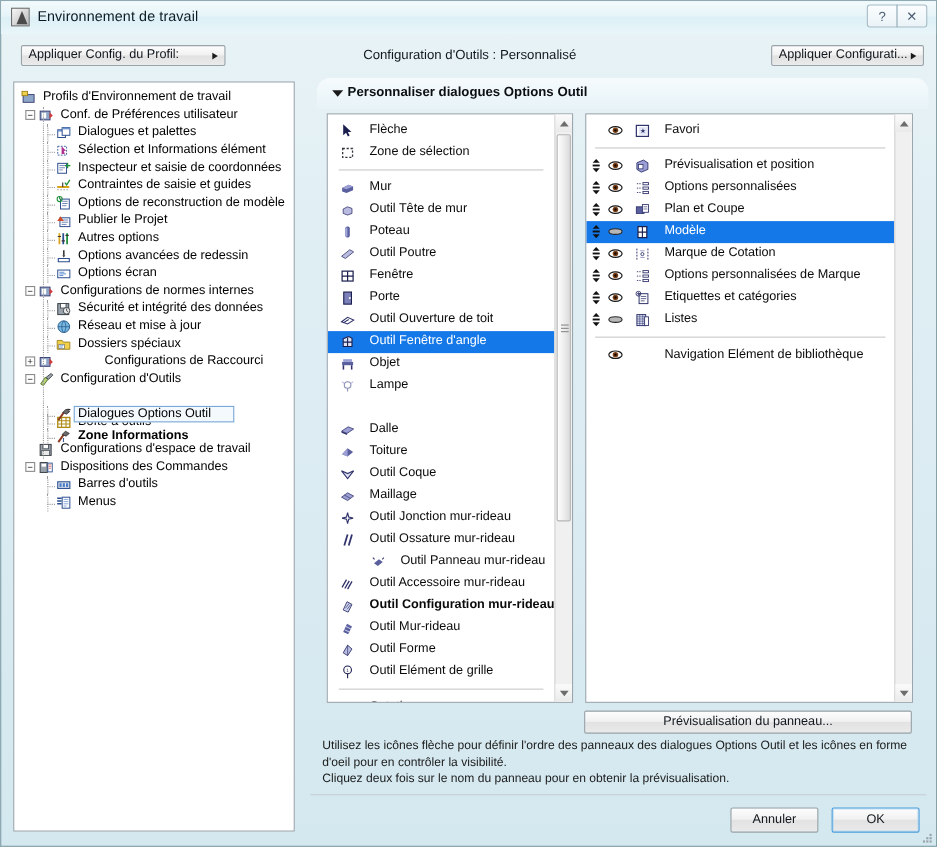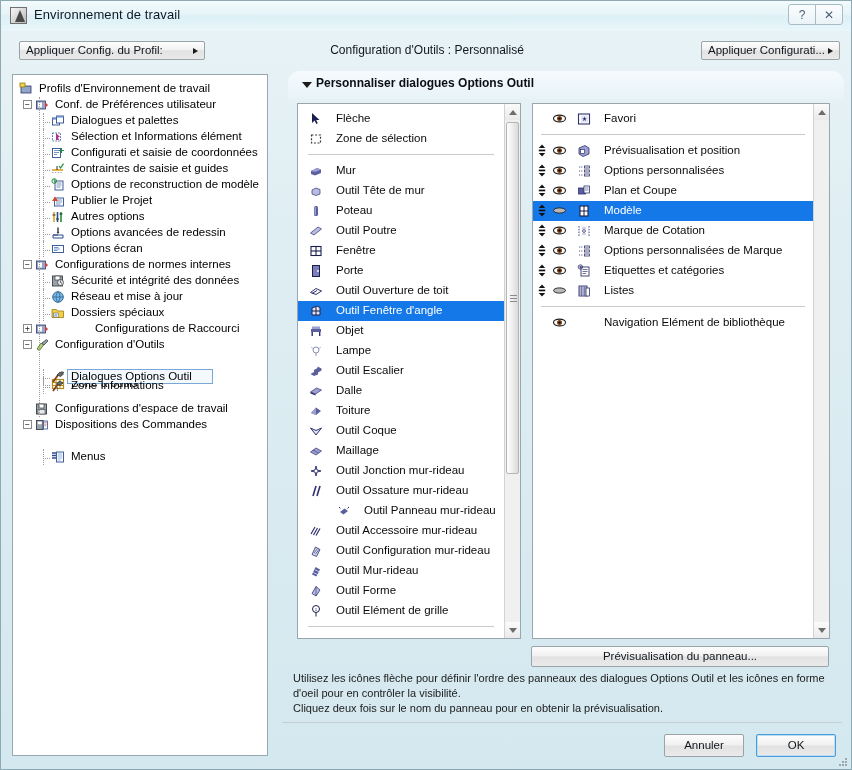--- a/index.html
+++ b/index.html
@@ -214,21 +214,21 @@
           <span class="lbl" style="left:58px;">Sélection et Informations élément</span>
         </div>
         <div class="tnode" style="position:absolute;left:0;top:64px;width:100%;">
           <span class="dotline" style="left:30px;top:0;height:16px;"></span>
           <span style="position:absolute;left:30px;top:9px;width:7px;border-top:1px dotted #9b9b9b;"></span>
           <span class="ico" style="left:38px;"><svg width="14" height="14" viewBox="0 0 14 14">
               <rect x="1.5" y="2.5" width="8" height="9" fill="#fff" stroke="#2a4d8f" stroke-width=".9"></rect>
               <path d="M3 4.5 L8 4.5 M3 6.5 L8 6.5 M3 8.5 L6 8.5" stroke="#2a4d8f" stroke-width=".6"></path>
               <path d="M10.5 2 L10.5 7 M8 4.5 L13 4.5" stroke="#1f8f3a" stroke-width="1.1"></path>
             </svg></span>
-          <span class="lbl" style="left:58px;">Configurati et saisie de coordonnées</span>
+          <span class="lbl" style="left:58px;">Inspecteur et saisie de coordonnées</span>
         </div>
         <div class="tnode" style="position:absolute;left:0;top:80px;width:100%;">
           <span class="dotline" style="left:30px;top:0;height:16px;"></span>
           <span style="position:absolute;left:30px;top:9px;width:7px;border-top:1px dotted #9b9b9b;"></span>
           <span class="ico" style="left:38px;"><svg width="14" height="14" viewBox="0 0 14 14">
               <path d="M1 8 L12 8" stroke="#d9a21b" stroke-width="1.6"></path>
               <path d="M1 10.5 L12 10.5" stroke="#888" stroke-width=".7" stroke-dasharray="1.5,1.3"></path>
               <path d="M6 8 L6 4" stroke="#333" stroke-width="1"></path>
               <path d="M8 4 L9.6 6 L12.5 1.6" stroke="#1f8f3a" stroke-width="1.2" fill="none"></path>
             </svg></span>
@@ -355,21 +355,21 @@
           <span class="dotline" style="left:30px;top:0;height:16px;"></span>
           <span style="position:absolute;left:30px;top:9px;width:7px;border-top:1px dotted #9b9b9b;"></span>
           <span class="ico" style="left:38px;"><svg width="14" height="14" viewBox="0 0 14 14">
               <path d="M2 12 L7 5" stroke="#8a3a1a" stroke-width="1.8"></path>
               <path d="M6 5 L9 2 L12.5 4 L9.5 6.5Z" fill="#6a6a6a" stroke="#2a2a2a" stroke-width=".7"></path>
               <path d="M10 2 L13 2.4" stroke="#2a2a2a" stroke-width="1"></path>
             </svg></span>
           <span class="tsel" style="left:54px;top:0;width:146px;"></span>
           <span class="lbl" style="left:58px;">Dialogues Options Outil</span>
         </div>
-        <div class="tnode" style="position:absolute;left:0;top:297px;width:100%;">
+        <div class="tnode" style="position:absolute;left:0;top:308px;width:100%;font-weight:bold;">
           <span class="dotline" style="left:30px;top:0;height:16px;"></span>
           <span style="position:absolute;left:30px;top:9px;width:7px;border-top:1px dotted #9b9b9b;"></span>
           <span class="ico" style="left:38px;"><svg width="14" height="14" viewBox="0 0 14 14">
               <path d="M2 12 L7 5" stroke="#8a3a1a" stroke-width="1.8"></path>
               <path d="M5.5 5 L8.5 2 L12 4 L9 6.5Z" fill="#6a6a6a" stroke="#2a2a2a" stroke-width=".7"></path>
               <text x="5.5" y="12" font-size="5.5" fill="#2a4d8f" font-family="serif">I</text>
             </svg></span>
           <span class="lbl" style="left:58px;">Zone Informations</span>
         </div>
         <div class="tnode" style="position:absolute;left:0;top:320px;width:100%;">
@@ -382,20 +382,31 @@
         </div>
         <div class="tnode" style="position:absolute;left:0;top:336px;width:100%;">
           <span class="exp" style="left:10px;">−</span>
           <span class="ico" style="left:22px;"><svg width="14" height="14" viewBox="0 0 14 14">
               <rect x="1.5" y="2.5" width="6.5" height="9" fill="#9aa3ac" stroke="#3a4046" stroke-width=".9"></rect>
               <rect x="2.8" y="3.6" width="4" height="2.6" fill="#fff"></rect>
               <rect x="8.5" y="3" width="4" height="8" fill="#fff" stroke="#2a4d8f" stroke-width=".8"></rect>
               <path d="M9.3 4.6 L11.7 4.6 M9.3 6.2 L11.7 6.2 M9.3 7.8 L11.2 7.8" stroke="#d03a3a" stroke-width=".6"></path>
             </svg></span>
           <span class="lbl" style="left:42px;">Dispositions des Commandes</span>
+        </div>
+        <div class="tnode" style="position:absolute;left:0;top:352px;width:100%;">
+          <span class="dotline" style="left:30px;top:0;height:16px;"></span>
+          <span style="position:absolute;left:30px;top:9px;width:7px;border-top:1px dotted #9b9b9b;"></span>
+          <span class="ico" style="left:38px;"><svg width="14" height="14" viewBox="0 0 14 14">
+              <rect x="1.5" y="4" width="11" height="6" fill="#e3e6ee" stroke="#2a4d8f" stroke-width="1"></rect>
+              <rect x="3" y="5.3" width="2" height="3.4" fill="#4c7ec8"></rect>
+              <rect x="6" y="5.3" width="2" height="3.4" fill="#4c7ec8"></rect>
+              <rect x="9" y="5.3" width="2" height="3.4" fill="#4c7ec8"></rect>
+            </svg></span>
+          <span class="lbl" style="left:58px;">Barres d'outils</span>
         </div>
         <div class="tnode" style="position:absolute;left:0;top:368px;width:100%;">
           <span class="dotline" style="left:30px;top:0;height:16px;"></span>
           <span style="position:absolute;left:30px;top:9px;width:7px;border-top:1px dotted #9b9b9b;"></span>
           <span class="ico" style="left:38px;"><svg width="14" height="14" viewBox="0 0 14 14">
               <path d="M1 3 L5 3 M1 5.5 L5 5.5 M1 8 L5 8" stroke="#2a4d8f" stroke-width="1.3"></path>
               <rect x="5.5" y="2" width="7" height="10" fill="#fff" stroke="#2a4d8f" stroke-width=".9"></rect>
               <path d="M6.8 4 L11.2 4 M6.8 6 L11.2 6 M6.8 8 L11.2 8 M6.8 10 L9.6 10" stroke="#4c7ec8" stroke-width=".6"></path>
             </svg></span>
           <span class="lbl" style="left:58px;">Menus</span>
@@ -491,26 +502,20 @@
         </div>
         <div class="row" style="position:absolute;left:0;top:232px;width:206px;">
           <span style="position:absolute;left:11px;top:3px;"><svg width="14" height="14" viewBox="0 0 14 14">
               <circle cx="7" cy="6" r="3" fill="none" stroke="#8b8fb5" stroke-width="1"></circle>
               <line x1="7" y1="9" x2="7" y2="12" stroke="#8b8fb5" stroke-width="1"></line>
               <line x1="2" y1="3" x2="4" y2="4.5" stroke="#b9bce0"></line>
               <line x1="12" y1="3" x2="10" y2="4.5" stroke="#b9bce0"></line>
             </svg></span>
           <span class="rlbl" style="left:38px;">Lampe</span>
         </div>
-        <div class="row" style="position:absolute;left:0;top:252px;width:206px;">
-          <span style="position:absolute;left:11px;top:3px;"><svg width="14" height="14" viewBox="0 0 14 14">
-              <path d="M1.5 10 L5 8 L5 6 L8.5 4 L8.5 2.5 L12.5 4.5 L12.5 6.5 L9 8.5 L9 10.5 L5 12Z" fill="#5a5f9e"></path>
-            </svg></span>
-          <span class="rlbl" style="left:38px;">Outil Escalier</span>
-        </div>
         <div class="row" style="position:absolute;left:0;top:272px;width:206px;">
           <span style="position:absolute;left:11px;top:3px;"><svg width="14" height="14" viewBox="0 0 14 14">
               <path d="M1.5 8 L7.5 4 L12.5 6 L6.5 10Z" fill="#9b9fd4" stroke="#30336b" stroke-width=".7"></path>
               <path d="M1.5 8 L1.5 9.5 L6.5 11.5 L6.5 10Z" fill="#30336b"></path>
             </svg></span>
           <span class="rlbl" style="left:38px;">Dalle</span>
         </div>
         <div class="row" style="position:absolute;left:0;top:292px;width:206px;">
           <span style="position:absolute;left:11px;top:3px;"><svg width="14" height="14" viewBox="0 0 14 14">
               <path d="M2 9 L7 3.5 L12 7 L7 11Z" fill="#5a5f9e"></path>
@@ -551,21 +556,21 @@
               <line x1="12" y1="3" x2="10.5" y2="4.5" stroke="#30336b"></line>
             </svg></span>
           <span class="rlbl" style="left:38px;">Outil Panneau mur-rideau</span>
         </div>
         <div class="row" style="position:absolute;left:0;top:412px;width:206px;">
           <span style="position:absolute;left:11px;top:3px;"><svg width="14" height="14" viewBox="0 0 14 14">
               <path d="M2 10 L6 3 M4.5 11 L8.5 4 M7 11.5 L11 4.5" stroke="#30336b" stroke-width="1.2"></path>
             </svg></span>
           <span class="rlbl" style="left:38px;">Outil Accessoire mur-rideau</span>
         </div>
-        <div class="row" style="position:absolute;left:0;top:432px;width:206px;">
+        <div class="row" style="position:absolute;left:0;top:432px;width:206px;font-weight:bold;">
           <span style="position:absolute;left:11px;top:3px;"><svg width="14" height="14" viewBox="0 0 14 14">
               <path d="M3 10.5 L6.5 3 L11 5.5 L7.5 12.5Z" fill="#cfd4ef" stroke="#30336b" stroke-width=".8"></path>
               <path d="M5 9 L8.5 4.5 M6.5 10 L10 5.5" stroke="#30336b" stroke-width=".6"></path>
             </svg></span>
           <span class="rlbl" style="left:38px;">Outil Configuration mur-rideau</span>
         </div>
         <div class="row" style="position:absolute;left:0;top:452px;width:206px;">
           <span style="position:absolute;left:11px;top:3px;"><svg width="14" height="14" viewBox="0 0 14 14">
               <path d="M3 10.5 L6.5 3 L11 5.5 L7.5 12.5Z" fill="#5a5f9e"></path>
               <path d="M4.3 8.5 L9.5 11 M5.6 5.6 L10.4 8" stroke="#dfe4f7" stroke-width=".8"></path>

